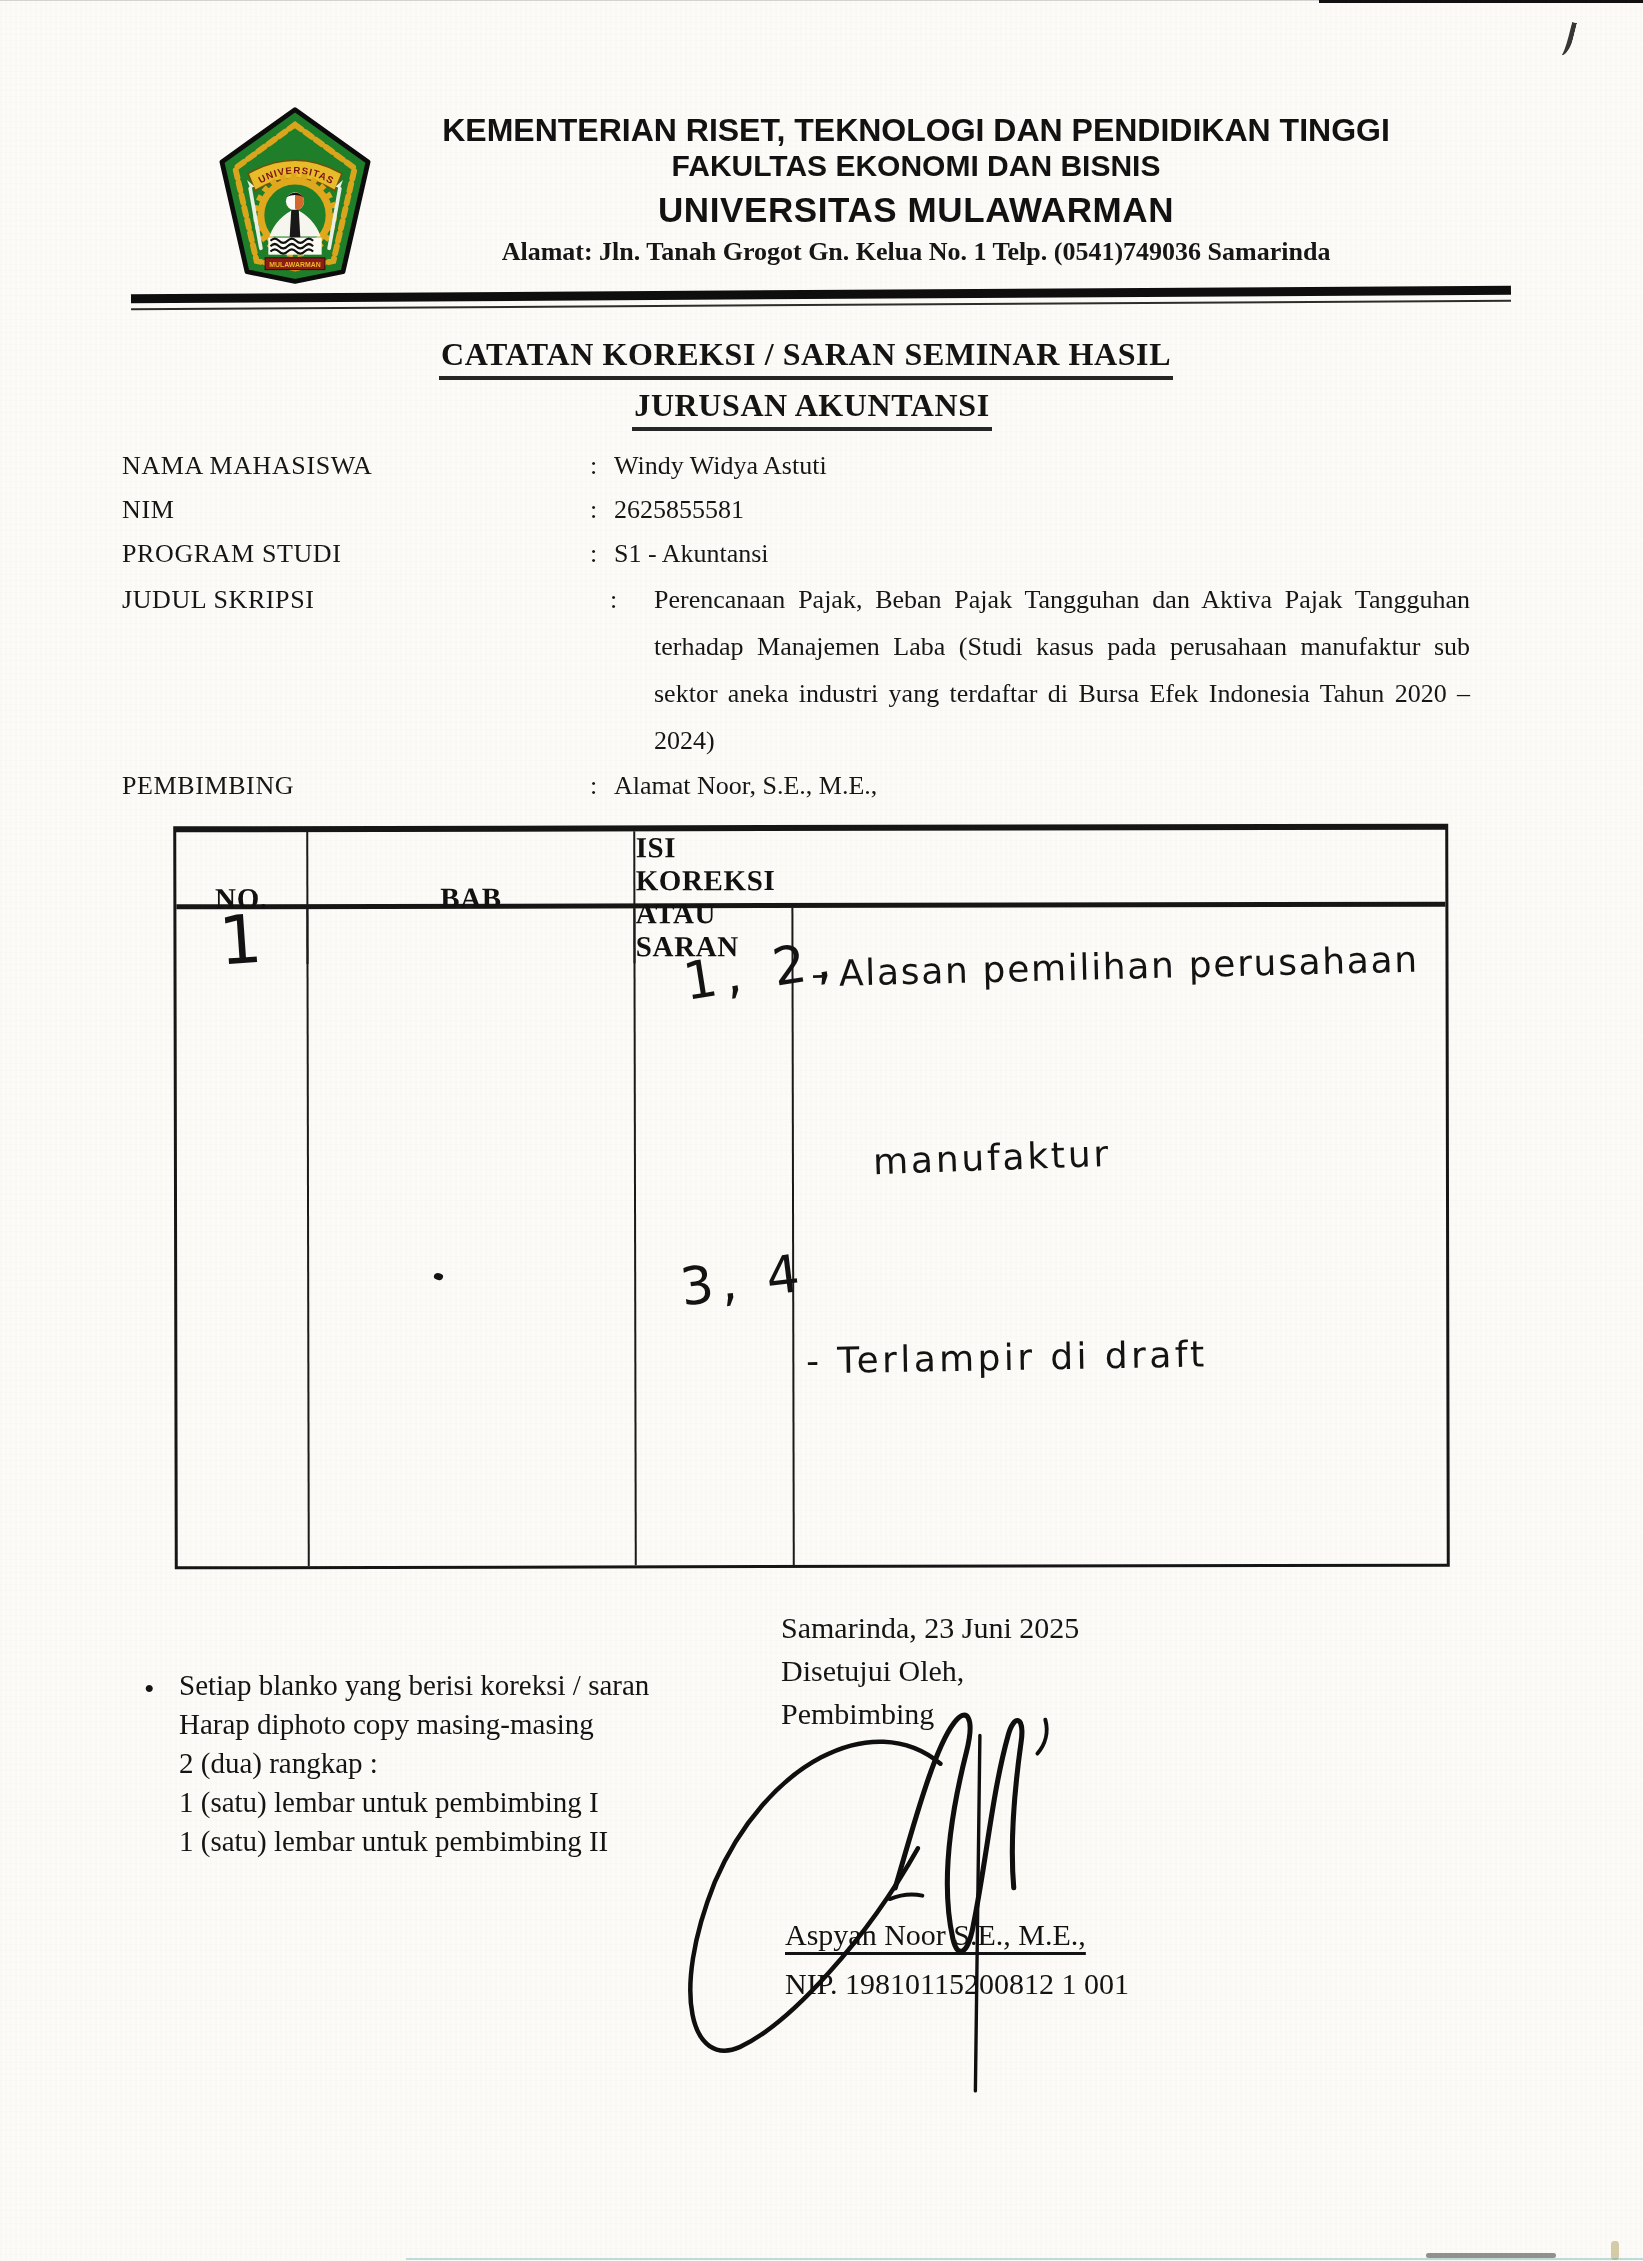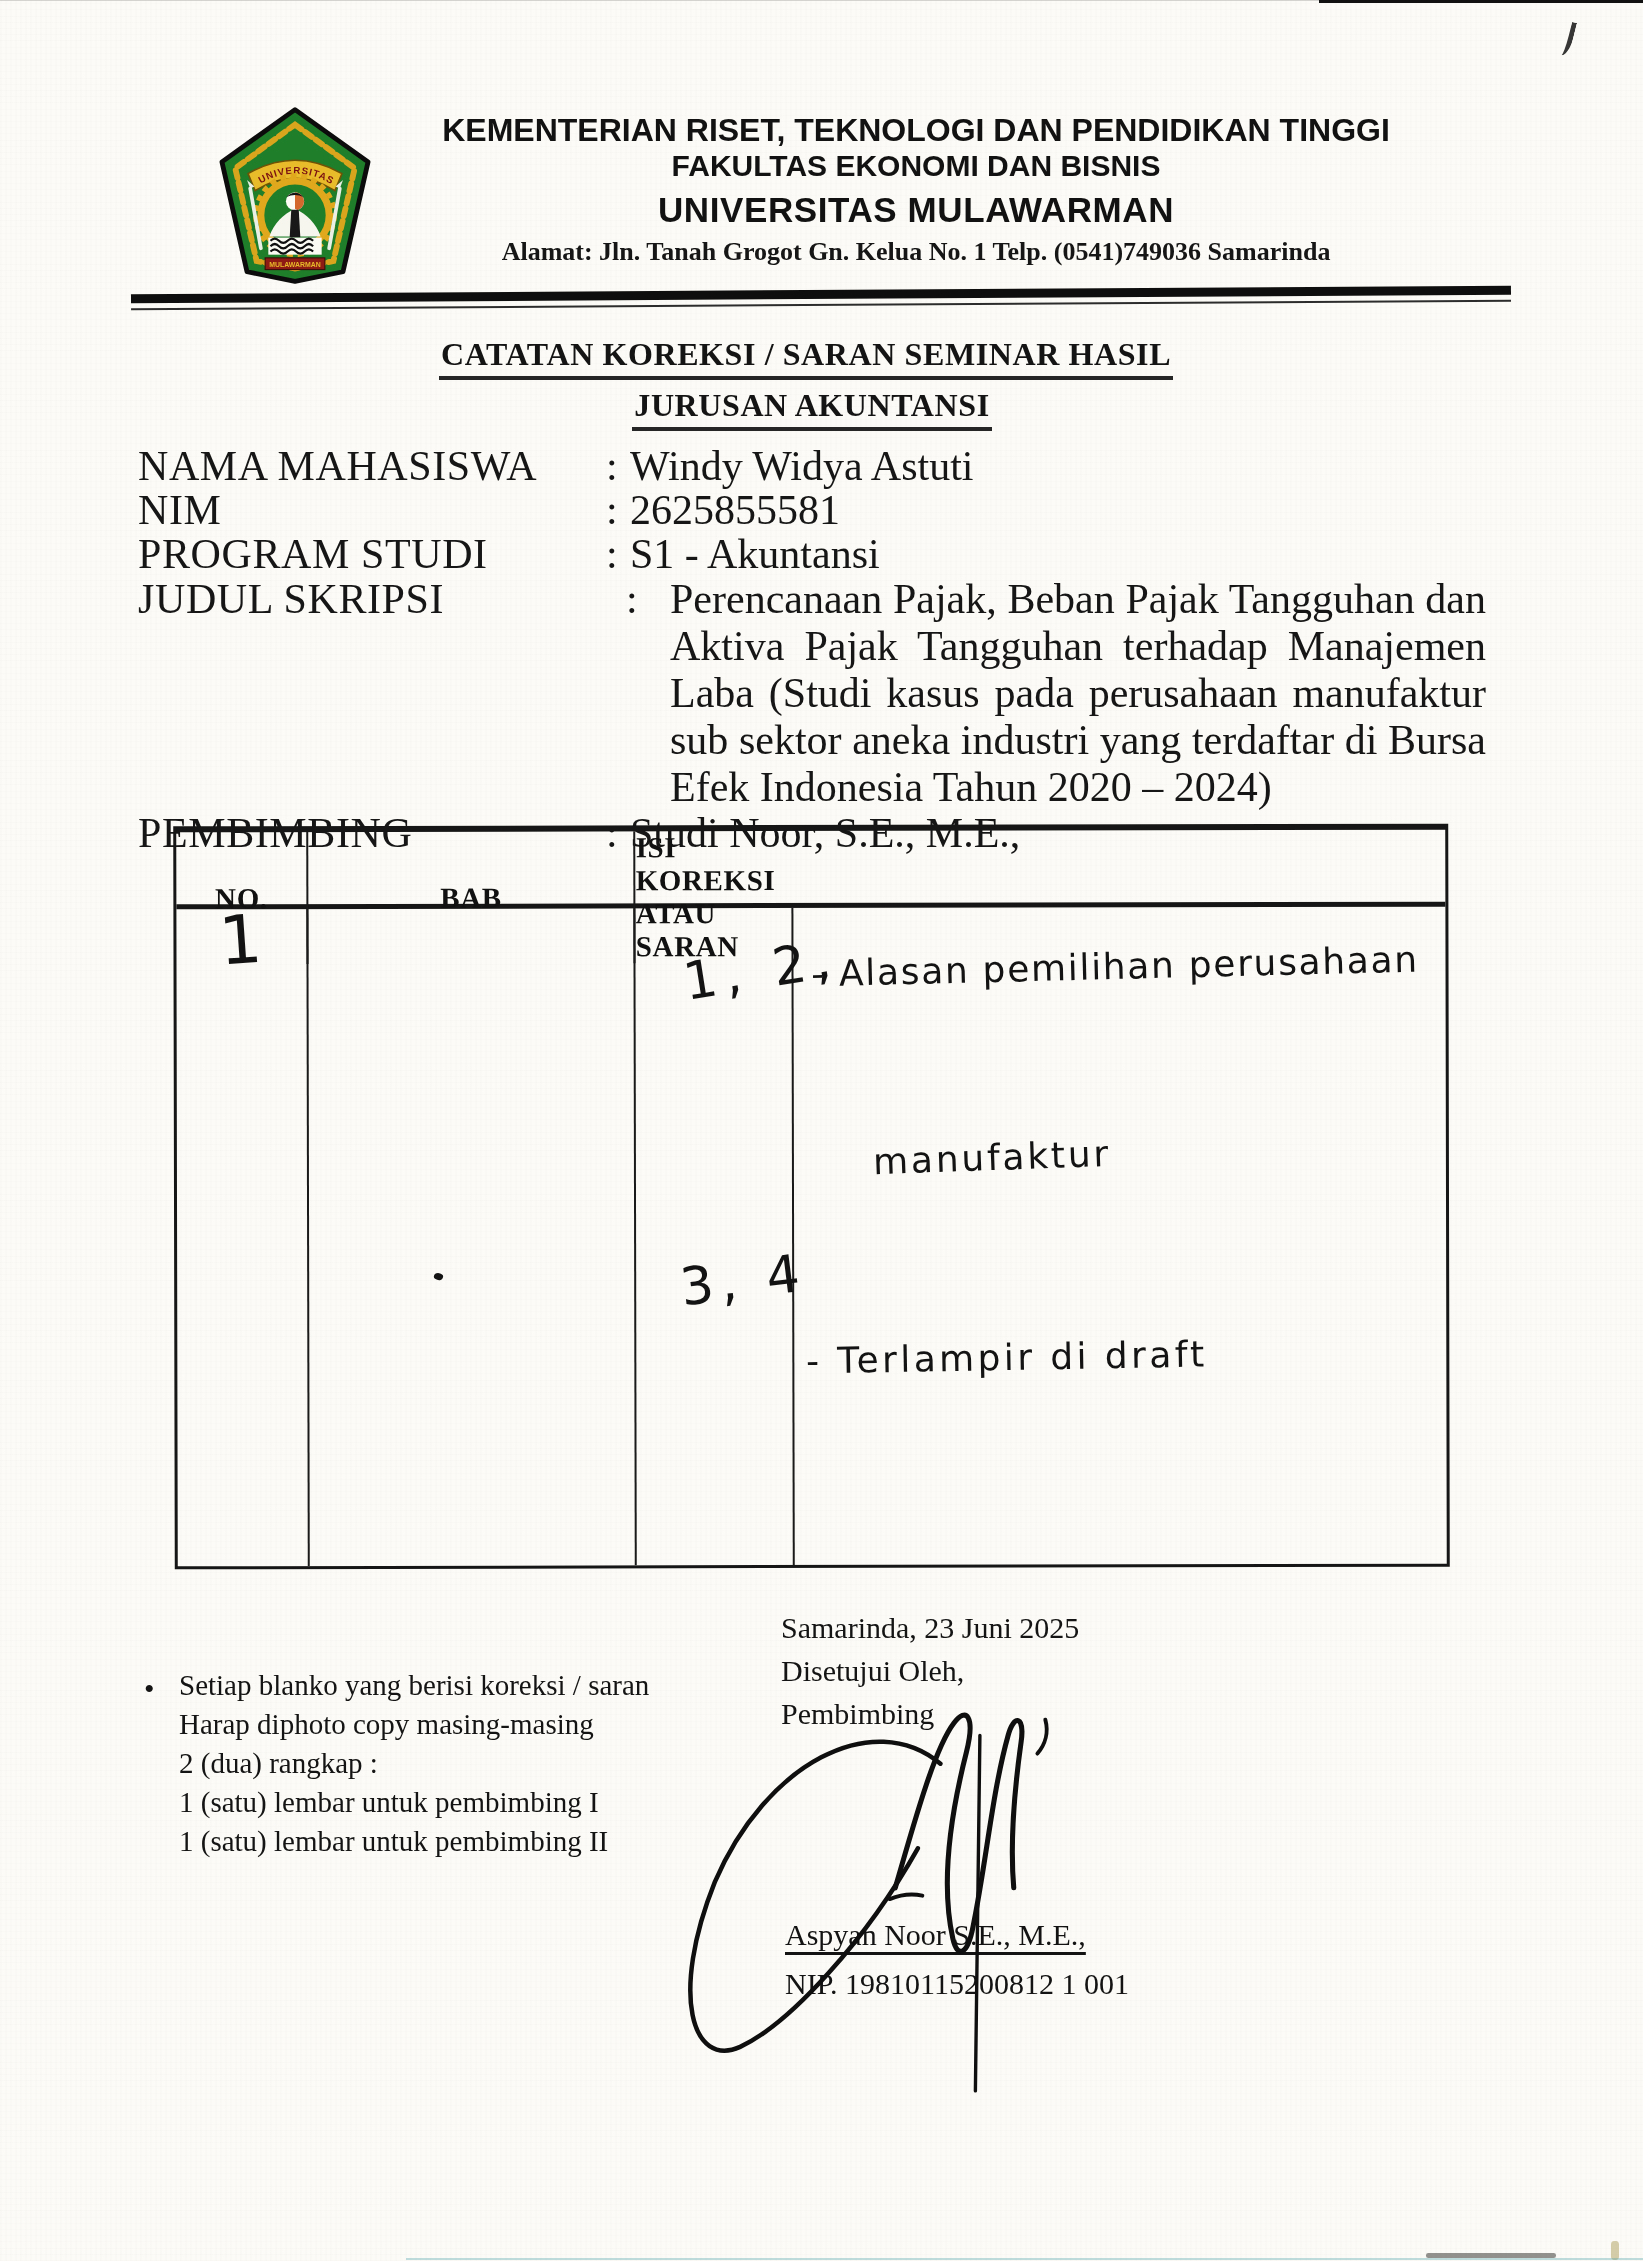--- a/index.html
+++ b/index.html
@@ -37,21 +37,21 @@
   .rule{position:absolute;left:131px;top:290px;width:1380px;height:4.5px;
     border-top:9px solid #0e0e0e;border-bottom:2.8px solid #2c2c2c;transform:rotate(-0.35deg);}
 
   
   .title-block{position:absolute;left:0;top:336px;width:1612px;text-align:center;
     font-weight:bold;font-size:32px;color:#141414;letter-spacing:0.6px;}
   .title-block .tl{display:inline-block;border-bottom:4px solid #262626;padding:0 2.3px 4px 2.3px;line-height:36px;}
   .title-l2{margin-top:6.8px;margin-left:12px;}
 
   
-  .form{position:absolute;left:138px;top:444px;width:1314px;font-size:42px;color:#161616;}
+  .form{position:absolute;left:122px;top:444px;width:1314px;font-size:26px;color:#161616;}
   .frow{display:grid;grid-template-columns:468px 24px 816px;align-items:start;}
   .frow .flabel{letter-spacing:0.6px;}
   .frow{line-height:44px;}
   .frow.judul{line-height:47px;gap:20px;}
   .fvalue-multi{text-align:justify;}
 
   
   .table{position:absolute;left:174px;top:825px;width:1275px;height:743px;
     border:3.4px solid #161616;border-top-width:6.8px;box-sizing:border-box;transform:rotate(-0.12deg);}
   .t-header{display:grid;grid-template-columns:10.4% 25.8% 12.4% 51.4%;height:77px;
@@ -153,21 +153,21 @@
       <div>S1 - Akuntansi</div>
     </div>
     <div class="frow judul">
       <div class="flabel">JUDUL SKRIPSI</div>
       <div>:</div>
       <div class="fvalue-multi">Perencanaan Pajak, Beban Pajak Tangguhan dan Aktiva Pajak Tangguhan terhadap Manajemen Laba (Studi kasus pada perusahaan manufaktur sub sektor aneka industri yang terdaftar di Bursa Efek Indonesia Tahun 2020 – 2024)</div>
     </div>
     <div class="frow">
       <div class="flabel">PEMBIMBING</div>
       <div>:</div>
-      <div>Studi Noor, S.E., M.E.,</div>
+      <div>Alamat Noor, S.E., M.E.,</div>
     </div>
   </div>
 
   <div class="table">
     <div class="t-header">
       <div class="t-cell t-h">NO.</div>
       <div class="t-cell t-h">BAB</div>
       <div class="t-cell t-h">ISI KOREKSI ATAU SARAN</div>
     </div>
     <div class="t-body">

